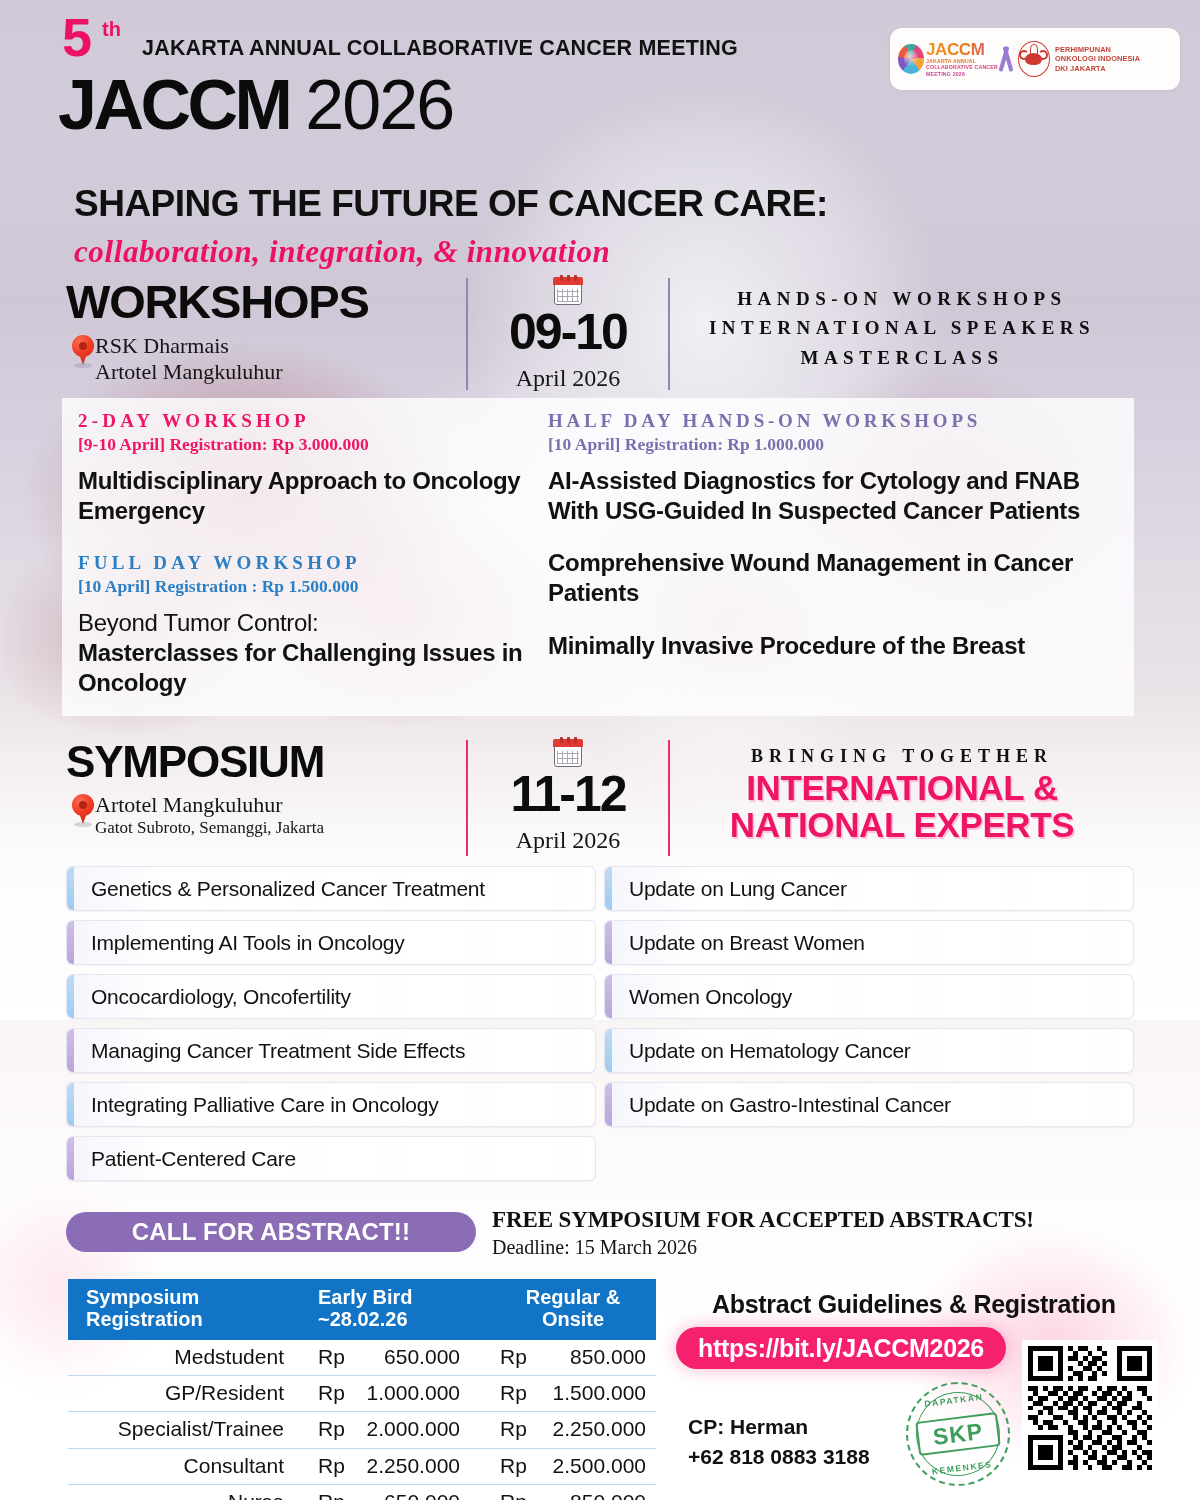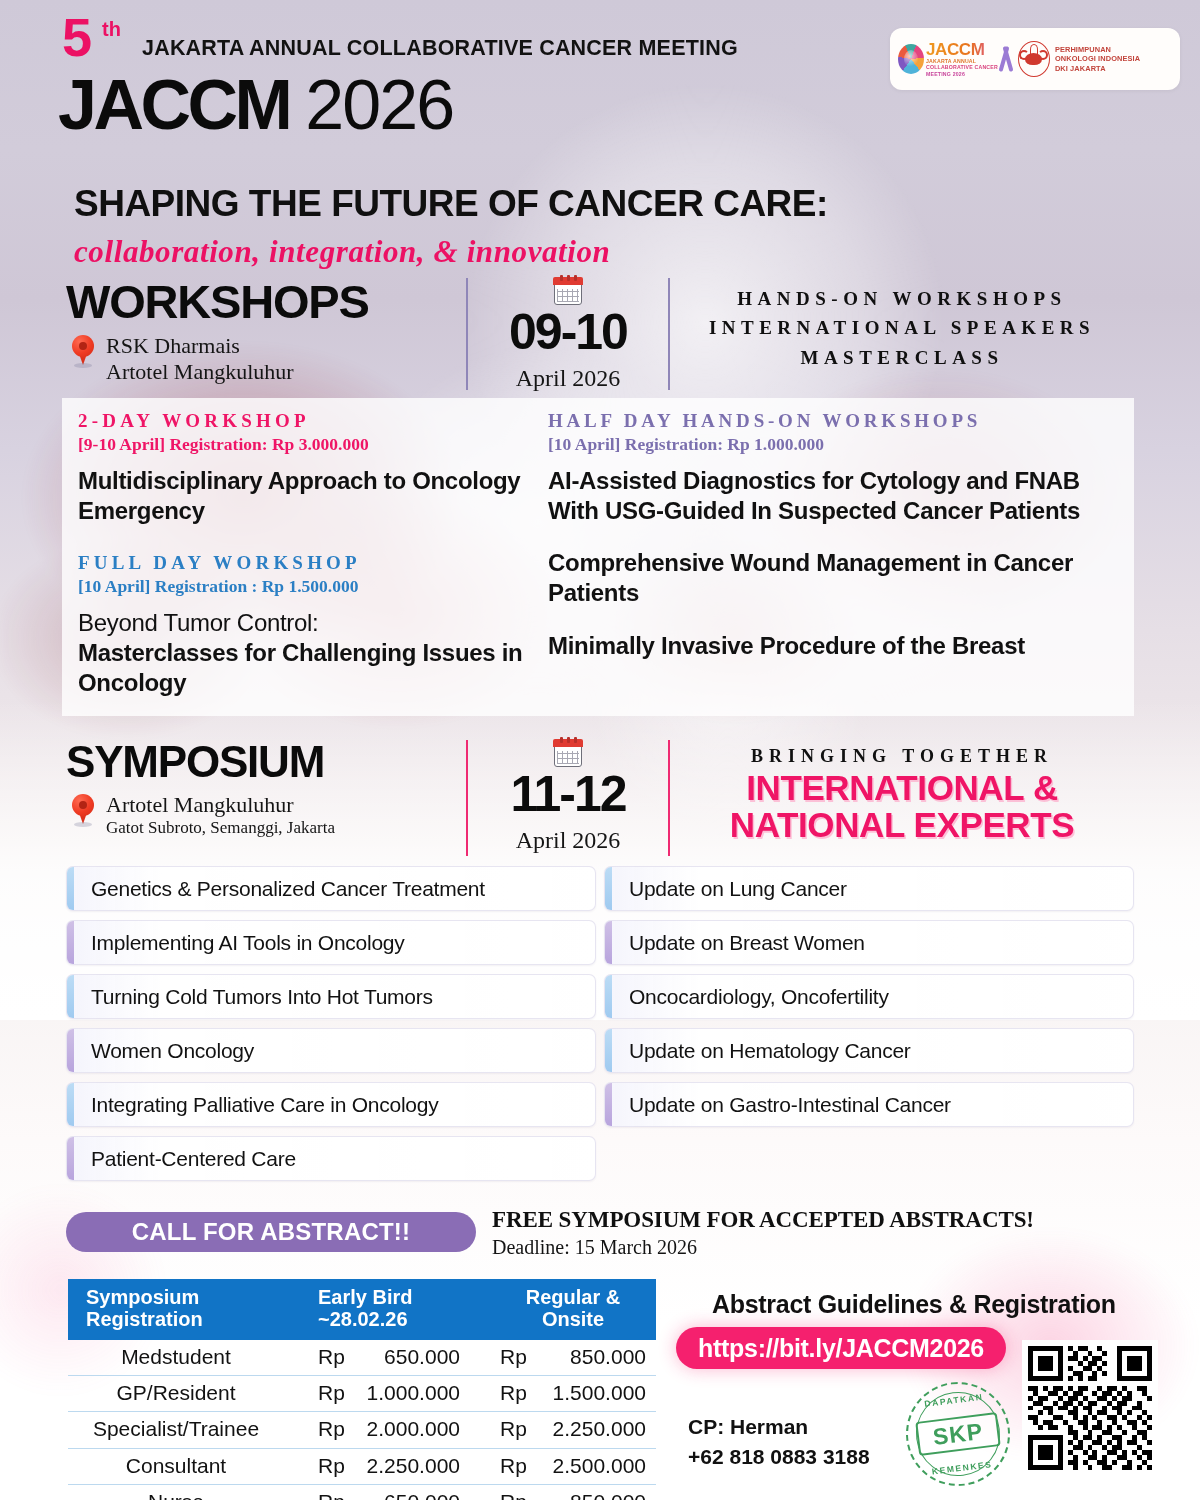--- a/index.html
+++ b/index.html
@@ -188,21 +188,21 @@
   .poi-txt span { font-size: 7.4px; color:#c2443b; font-weight:600; letter-spacing:.1px; white-space:nowrap; }
 
   
   .sec-head { position: absolute; display:flex; align-items:stretch; }
   .sec-left { width: 400px; position: relative; }
   .sec-title {
     font-size: 47px; font-weight: 700; color: #0b0b0b;
     letter-spacing: -1.2px; line-height: 1;
   }
   .sec-title.small { font-size: 44px; }
-  .venue { display:flex; align-items:flex-start; gap:12px; margin-top: 8px; margin-left: 6px; }
+  .venue { display:flex; align-items:flex-start; gap:1px; margin-top: 8px; margin-left: 6px; }
   .pin {
     width: 22px; height: 30px; position: relative; flex: 0 0 22px; margin-top: 2px;
   }
   .pin-head {
     position:absolute; top:0; left:0; width:22px; height:22px; border-radius:50% 50% 50% 50%;
     background: radial-gradient(circle at 34% 30%, #ff6a52 0%, #ef3b23 55%, #d32b16 100%);
   }
   .pin-tail {
     position:absolute; top:13px; left:5px; width:12px; height:17px;
     background: linear-gradient(180deg,#ef3b23,#d32b16);
@@ -356,21 +356,21 @@
     font-size: 20px; padding: 7px 10px 9px; line-height: 1.12;
     vertical-align: top;
   }
   .ptable thead th.c0 { width: 232px; text-align: left; padding-left: 18px; }
   .ptable thead th.c1 { width: 190px; text-align: left; padding-left: 18px; }
   .ptable thead th.c2 { width: 166px; text-align: center; }
   .ptable tbody td {
     padding: 4px 0 5px; color:#121212; font-weight: 400;
     border-bottom: 1.5px solid #bcd9ef; line-height: 1.25;
   }
-  .ptable tbody td.lbl { text-align: center; padding-right: 16px; }
+  .ptable tbody td.lbl { text-align: right; padding-right: 16px; }
   .ptable tbody td.cur { text-align: left; padding-left: 18px; width: 46px; }
   .ptable tbody td.amt { text-align: right; padding-right: 30px; }
   .ptable tbody td.cur2 { text-align: left; padding-left: 10px; width: 46px; }
   .ptable tbody td.amt2 { text-align: right; padding-right: 10px; }
   .ptable tbody tr:last-child td { border-bottom: 1.5px solid #bcd9ef; }
 
   
   .abs-head {
     position: absolute; left: 712px; top: 1290px;
     font-size: 25px; font-weight: 700; color:#111; letter-spacing:-.3px;
@@ -575,27 +575,27 @@
     <div class="pill blue">
         <span class="pill-label">Update on Lung Cancer</span>
       </div>
     <div class="pill purple">
         <span class="pill-label">Implementing AI Tools in Oncology</span>
       </div>
     <div class="pill purple">
         <span class="pill-label">Update on Breast Women</span>
       </div>
     <div class="pill blue">
-        <span class="pill-label">Turning Cold Tumors Into Hot Tumors</span>
-      </div>
-    <div class="pill blue">
         <span class="pill-label">Oncocardiology, Oncofertility</span>
       </div>
     <div class="pill purple">
         <span class="pill-label">Women Oncology</span>
+      </div>
+    <div class="pill purple">
+        <span class="pill-label">Managing Cancer Treatment Side Effects</span>
       </div>
     <div class="pill blue">
         <span class="pill-label">Update on Hematology Cancer</span>
       </div>
     <div class="pill blue">
         <span class="pill-label">Integrating Palliative Care in Oncology</span>
       </div>
     <div class="pill purple">
         <span class="pill-label">Update on Gastro-Intestinal Cancer</span>
       </div>

